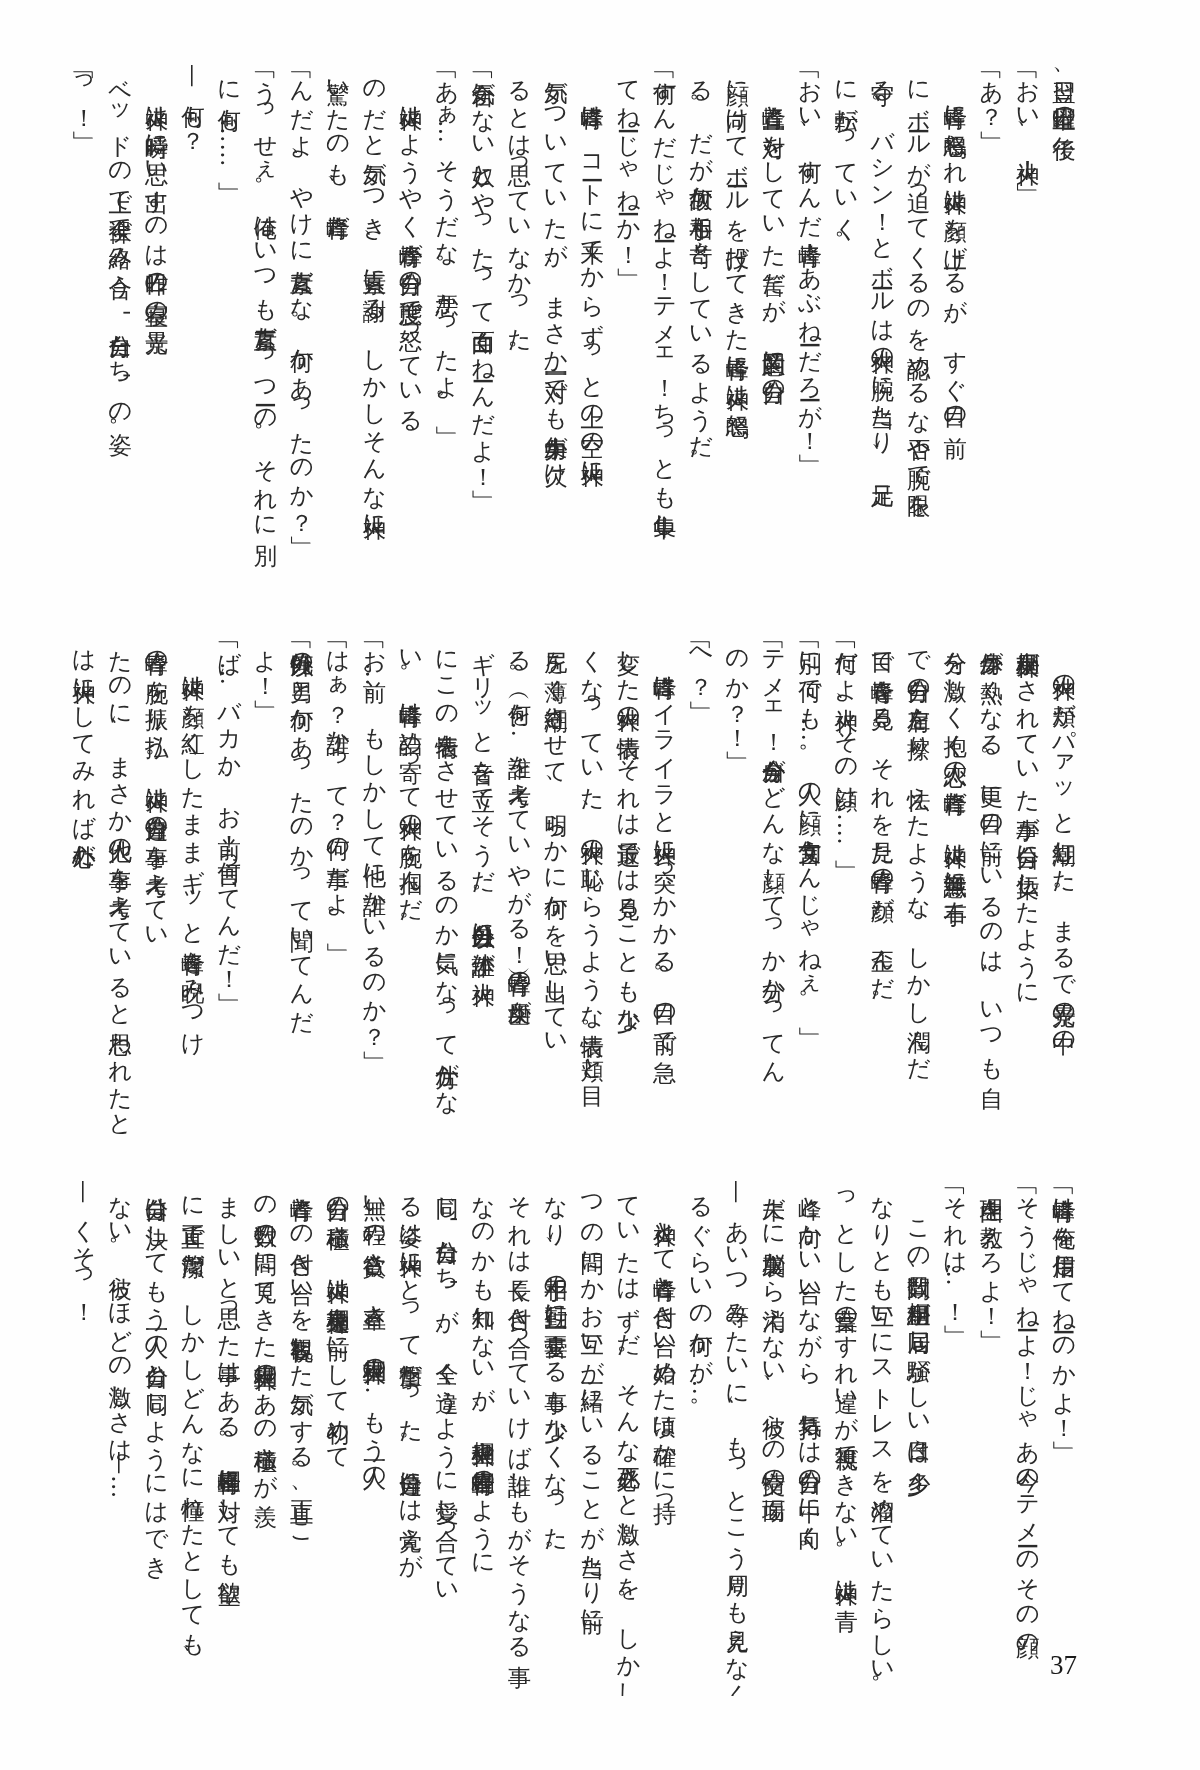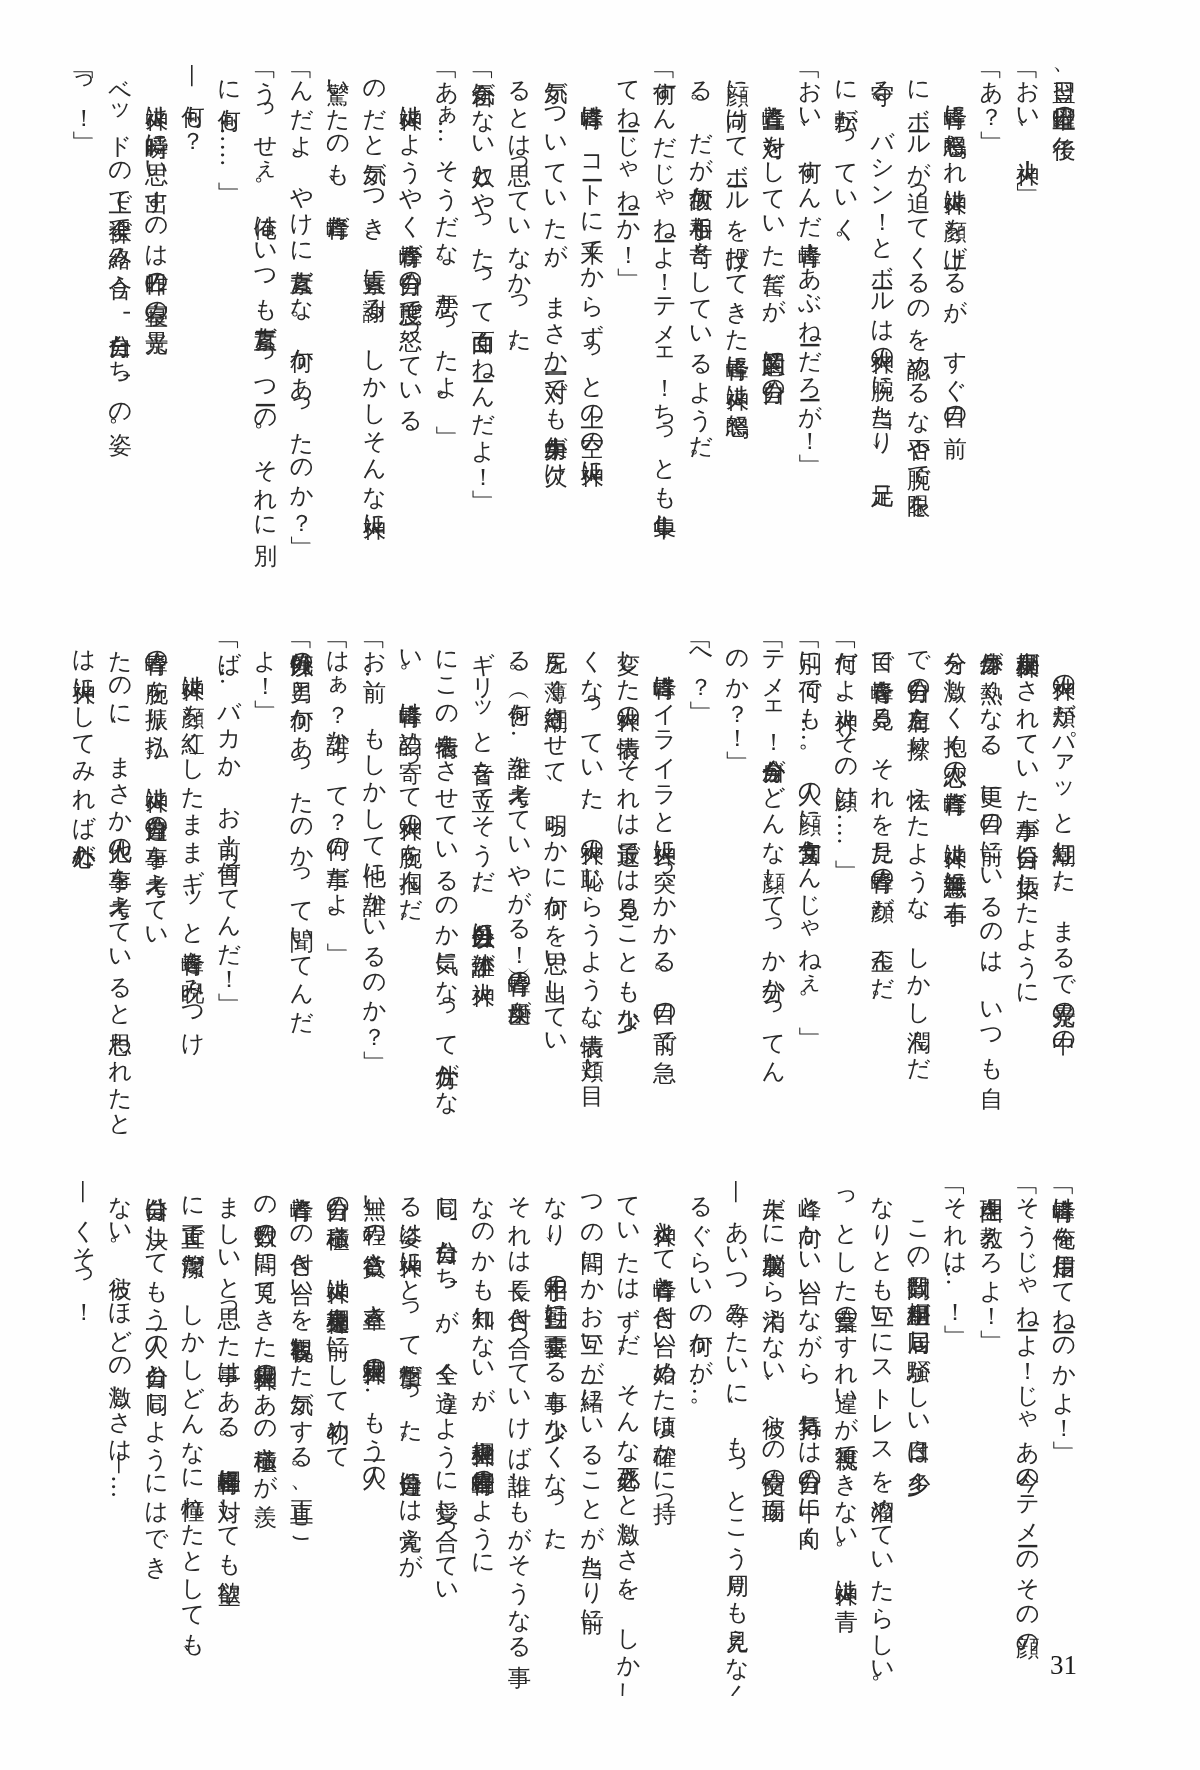--- a/index.html
+++ b/index.html
@@ -121,14 +121,14 @@
     <span class="line">自分の積極さ。火神は桐皇火神達を前にして初めて</span>
     <span class="line">青峰との付き合いを客観視した気がする。正直、こ</span>
     <span class="line">の数日の間に見てきた桐皇火神のあの積極さが羨</span>
     <span class="line">ましいと思った事はある。桐皇青峰に対しても欲望</span>
     <span class="line">に正直で簡潔だ。しかしどんなに憧れたとしても、</span>
     <span class="line">自分は決してもう一人の自分と同じようにはでき</span>
     <span class="line">ない。彼らほどの激しさは—…</span>
     <span class="line">—くそっ！</span>
   </div>
 
-  <div class="page-number">31</div>
+  <div class="page-number">37</div>
 </div>
 
 </body></html>

